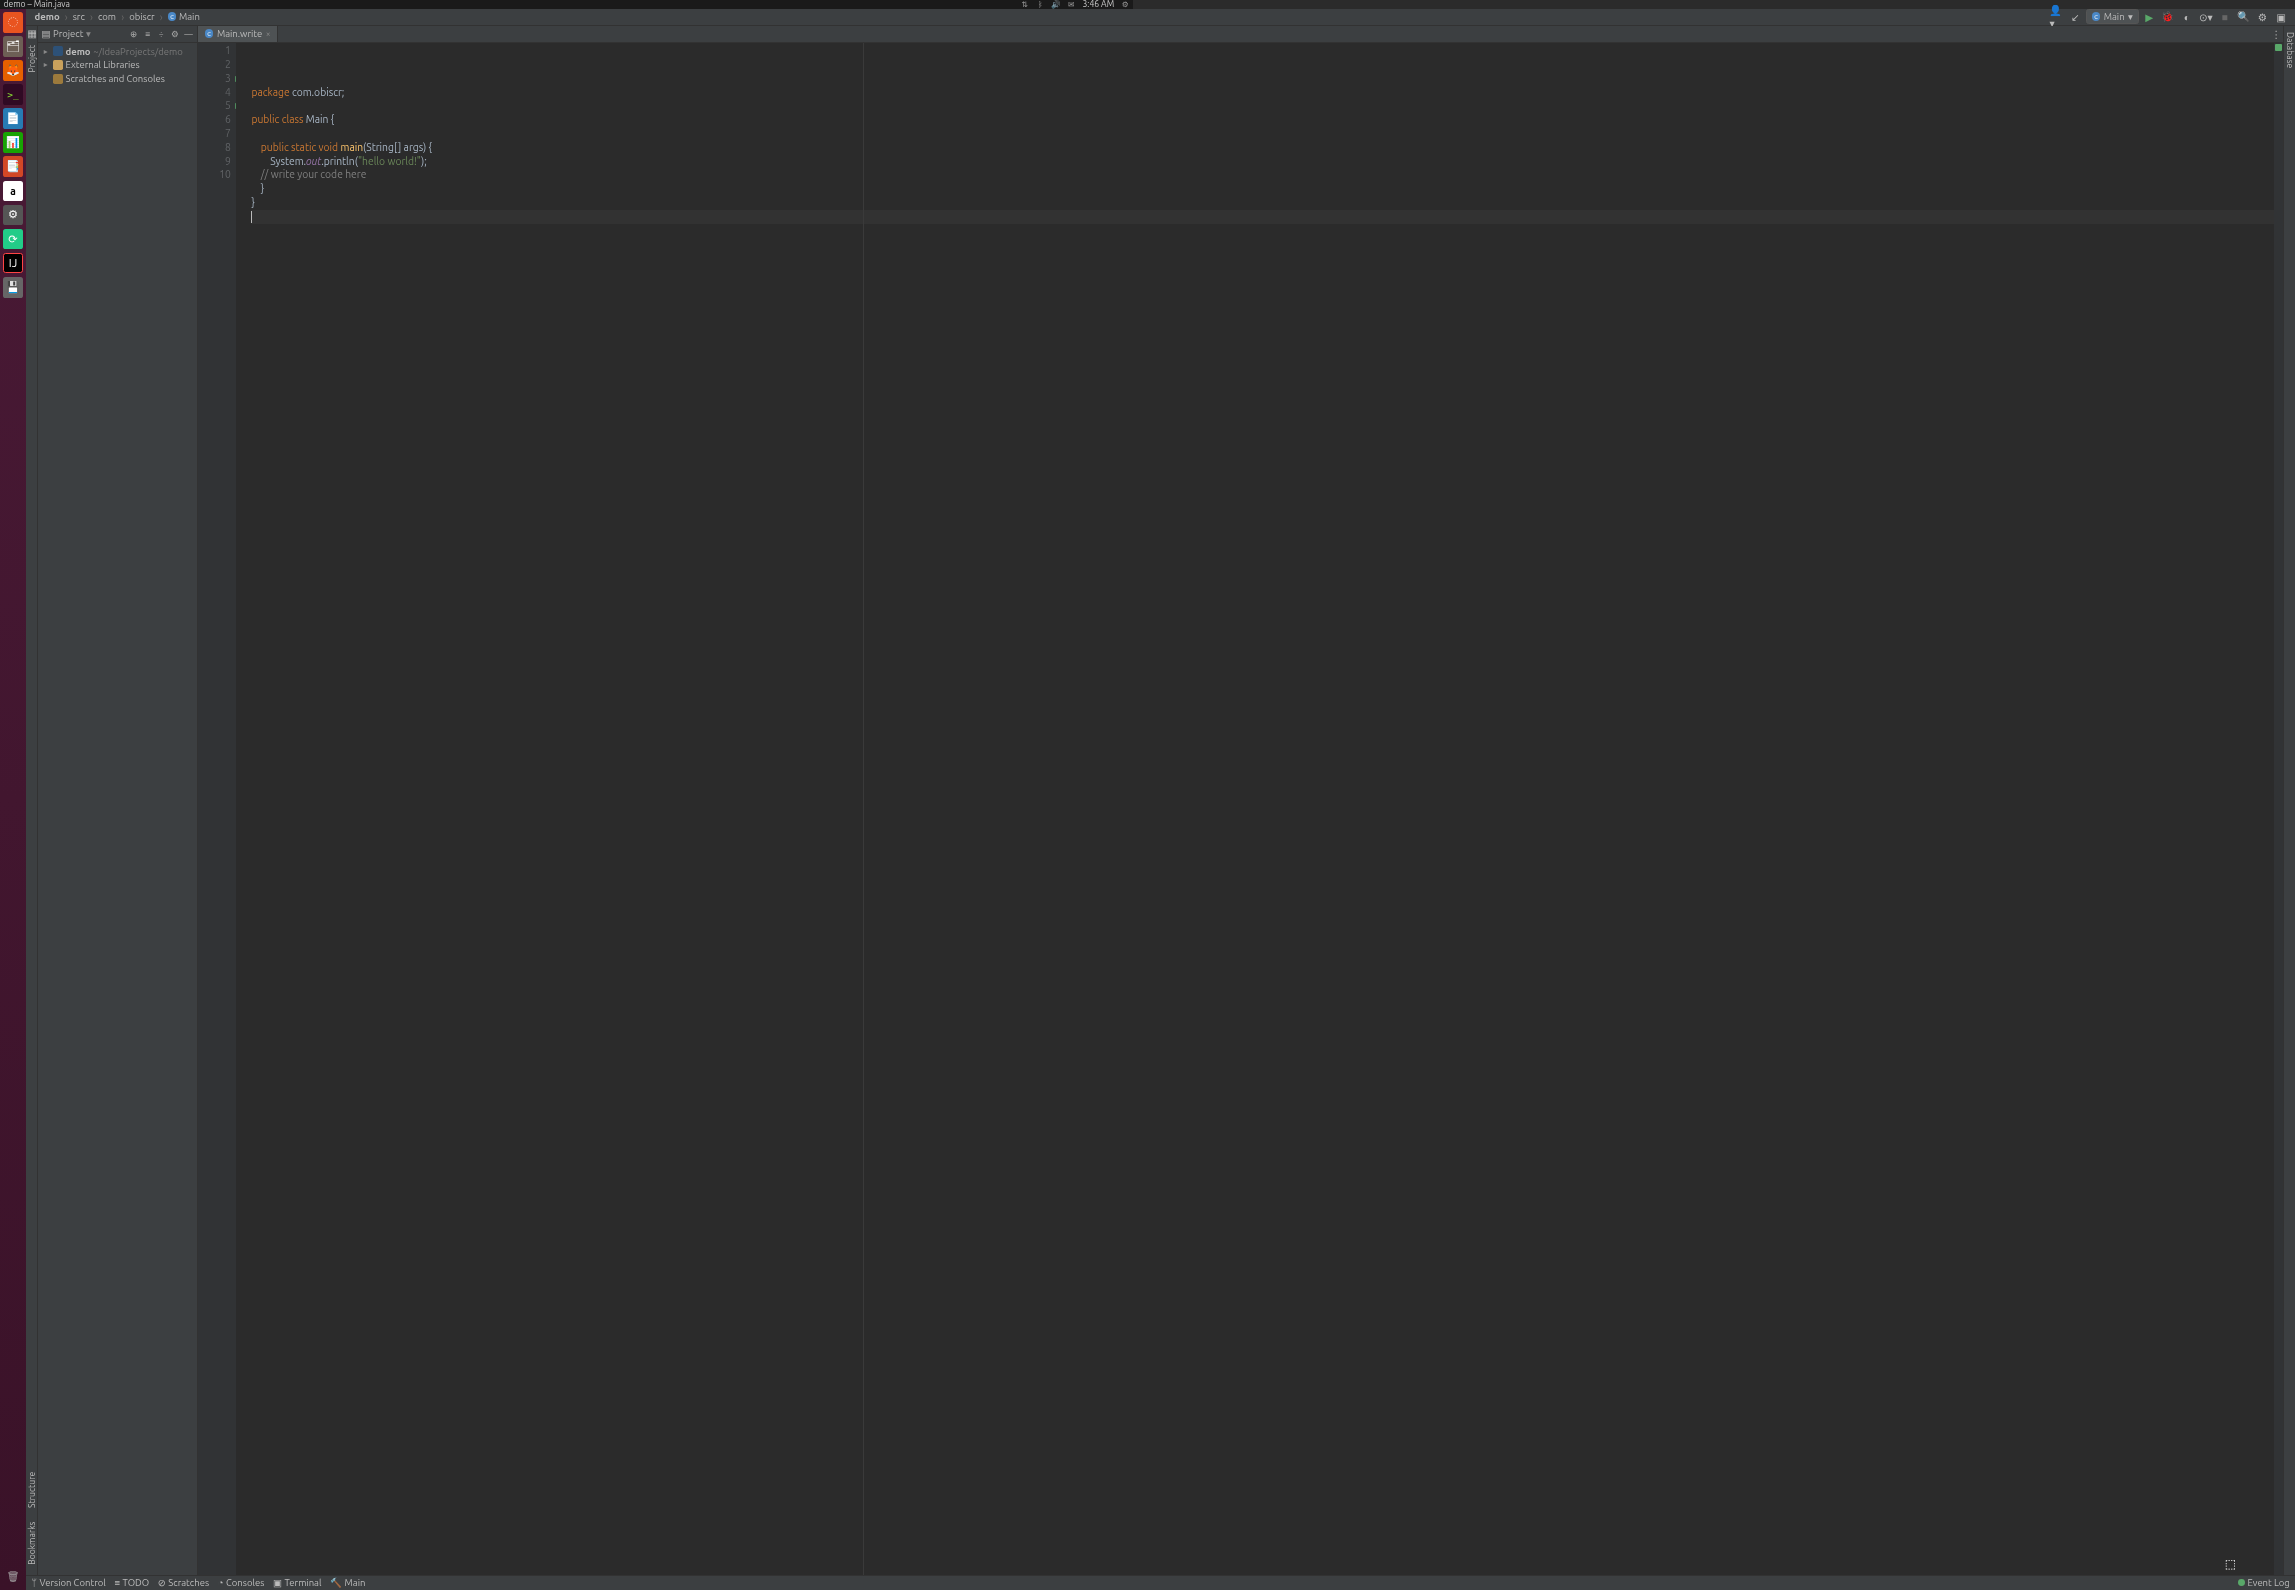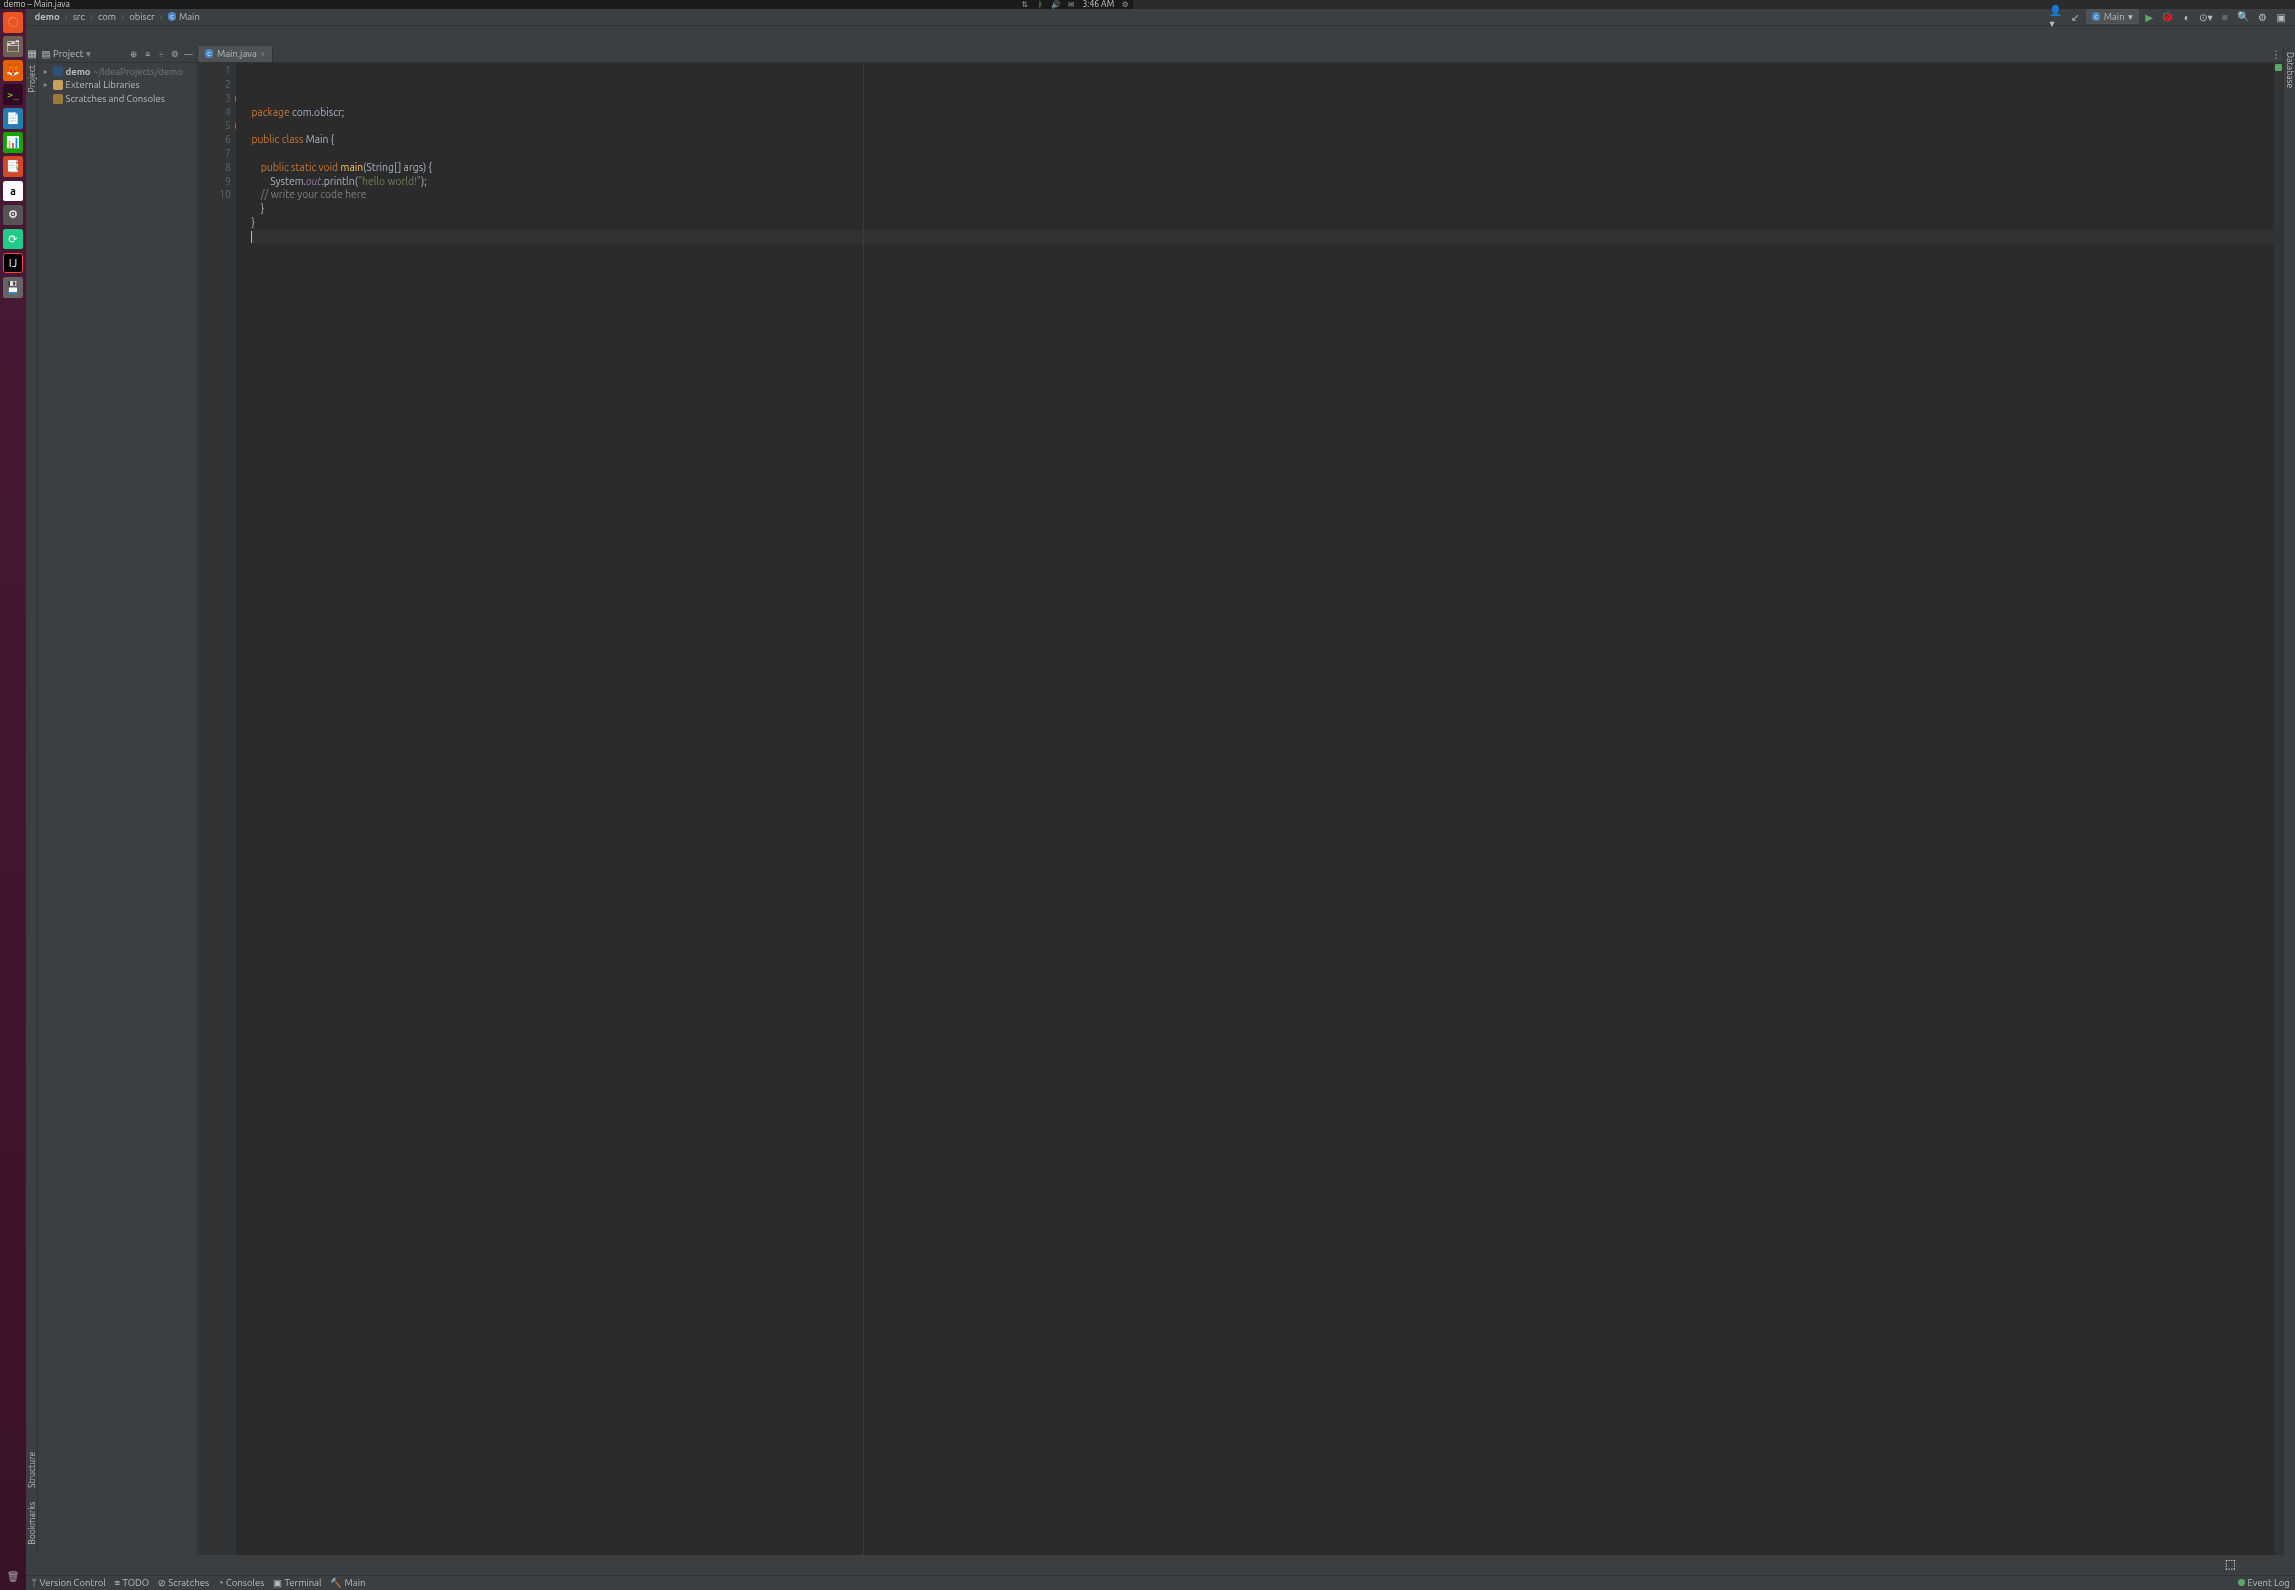--- a/index.html
+++ b/index.html
@@ -24,21 +24,21 @@
 .tile.app { background: #d48e15; }
 .tile.amz { background: #fff; color: #000; font-weight: bold; font-size: 10.3px; }
 .tile.cog { background: #555; }
 .tile.upd { background: #2c8; }
 .tile.idea { background: #000; border: 0.9px solid #f44; text-align: center; }
 .tile.fm { background: #666; }
 .launcher-spacer { flex: 1; }
 .trash { width: 20.7px; height: 20.7px; margin-bottom: 3.4px; color: #aaa; display:flex;align-items:center;justify-content:center; }
 
 
-.app { position: absolute; top: 8.6px; left: 26px; right: 0; bottom: 0; background: #3c3f41; display: flex; flex-direction: column; gap: 20px; }
+.app { position: absolute; top: 8.6px; left: 26px; right: 0; bottom: 0; background: #3c3f41; display: flex; flex-direction: column; }
 
 
 .crumb-row { height: 17px; background: #3c3f41; border-bottom: 0.9px solid #323232; display: flex; align-items: center; padding: 0 5.2px; gap: 1.7px; }
 .crumb { color: #bbb; padding: 0 3.4px; font-size: 9.5px; }
 .crumb.bold { font-weight: bold; }
 .crumb-sep { color: #666; }
 .crumb-class { display: inline-flex; align-items: center; gap: 2.6px; }
 .class-badge { width: 8.6px; height: 8.6px; border-radius: 50%; background: #4a88c7; display: inline-flex; align-items: center; justify-content: center; font-size: 6px; color: #fff; }
 .crumb-spacer { flex: 1; }
 .tool-ico { width: 13.8px; height: 13.8px; display: inline-flex; align-items: center; justify-content: center; color: #bbb; font-size: 10.3px; margin: 0 1.7px; }
@@ -209,21 +209,21 @@
           <span class="scratch-ico"></span>
           <span>Scratches and Consoles</span>
         </div>
       </div>
     </div>
 
     <div class="editor-wrap">
       <div class="tabs">
         <div class="tab">
           <span class="class-badge">C</span>
-          <span>Main.java</span>
+          <span>Main.write</span>
           <span class="close">×</span>
         </div>
         <div class="tabs-spacer"></div>
         <div class="tabs-more">⋮</div>
       </div>
       <div class="editor">
         <div class="gutter" id="gutter">
             <div class="ln">1</div>
             <div class="ln">2</div>
             <div class="ln">3<span class="run-mark">▶</span></div>

